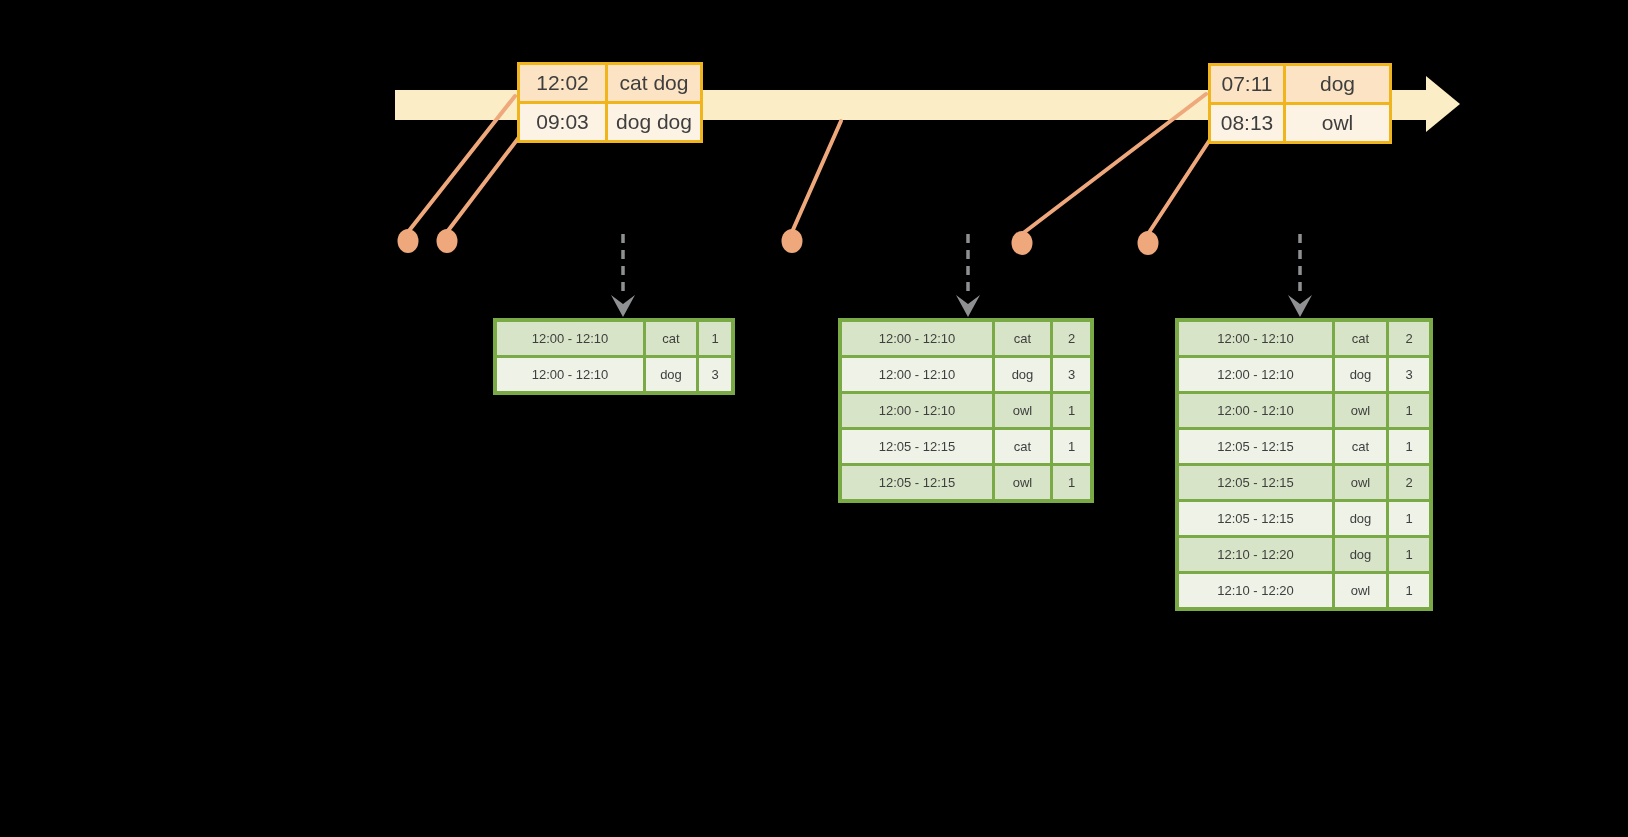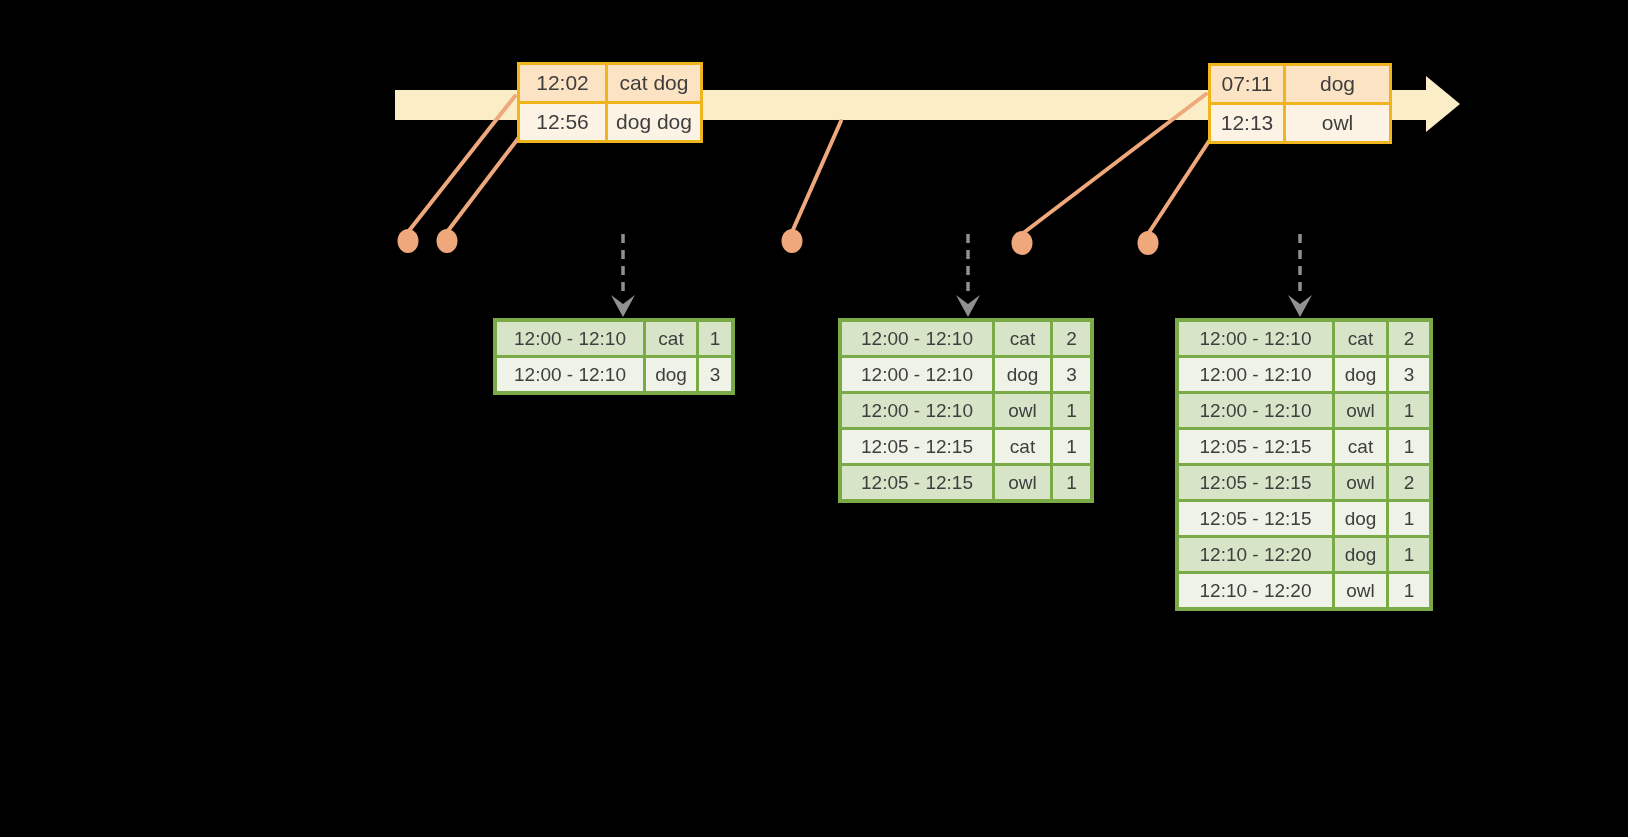--- a/index.html
+++ b/index.html
@@ -13,21 +13,21 @@
   #shapes{position:absolute;left:0;top:0;z-index:1;}
   .dtable{position:absolute;z-index:2;display:flex;flex-direction:column;gap:3px;}
   .etable{background:var(--event_border);border:3px solid var(--event_border);}
   .rtable{background:var(--result_border);border:4px solid var(--result_border);}
   .trow{display:grid;gap:3px;}
   .tcell{
     display:flex;align-items:center;justify-content:center;
     color:var(--text);white-space:nowrap;
   }
   .etable .tcell{height:36px;font-size:21px;}
-  .rtable .tcell{height:33px;font-size:19px;}
+  .rtable .tcell{height:33px;font-size:13px;}
   .etable .trow:nth-child(odd) .tcell{background:var(--event_row_dark);}
   .etable .trow:nth-child(even) .tcell{background:var(--event_row_light);}
   .rtable .trow:nth-child(odd) .tcell{background:var(--result_row_dark);}
   .rtable .trow:nth-child(even) .tcell{background:var(--result_row_light);}
   .e1 .trow{grid-template-columns:85px 92px;}
   .e2 .trow{grid-template-columns:85px 99px;}
   .e3 .trow{grid-template-columns:72px 103px;}
   .r1 .trow{grid-template-columns:146px 50px 32px;}
   .r2 .trow{grid-template-columns:150px 55px 37px;}
   .r3 .trow{grid-template-columns:153px 51px 40px;}
@@ -75,31 +75,31 @@
       <polygon points="1288,295 1300,304 1312,295 1300,317"></polygon>
     </g>
   </svg>
 
   <div id="e1" class="dtable etable e1">
       <div class="trow">
         <div class="tcell">12:02</div>
         <div class="tcell">cat dog</div>
       </div>
       <div class="trow">
-        <div class="tcell">12:56</div>
+        <div class="tcell">09:03</div>
         <div class="tcell">dog dog</div>
       </div>
     </div>
   <div id="e3" class="dtable etable e3">
       <div class="trow">
         <div class="tcell">07:11</div>
         <div class="tcell">dog</div>
       </div>
       <div class="trow">
-        <div class="tcell">12:13</div>
+        <div class="tcell">08:13</div>
         <div class="tcell">owl</div>
       </div>
     </div>
 
   <div id="r1" class="dtable rtable r1">
       <div class="trow">
         <div class="tcell">12:00 - 12:10</div>
         <div class="tcell">cat</div>
         <div class="tcell">1</div>
       </div>

